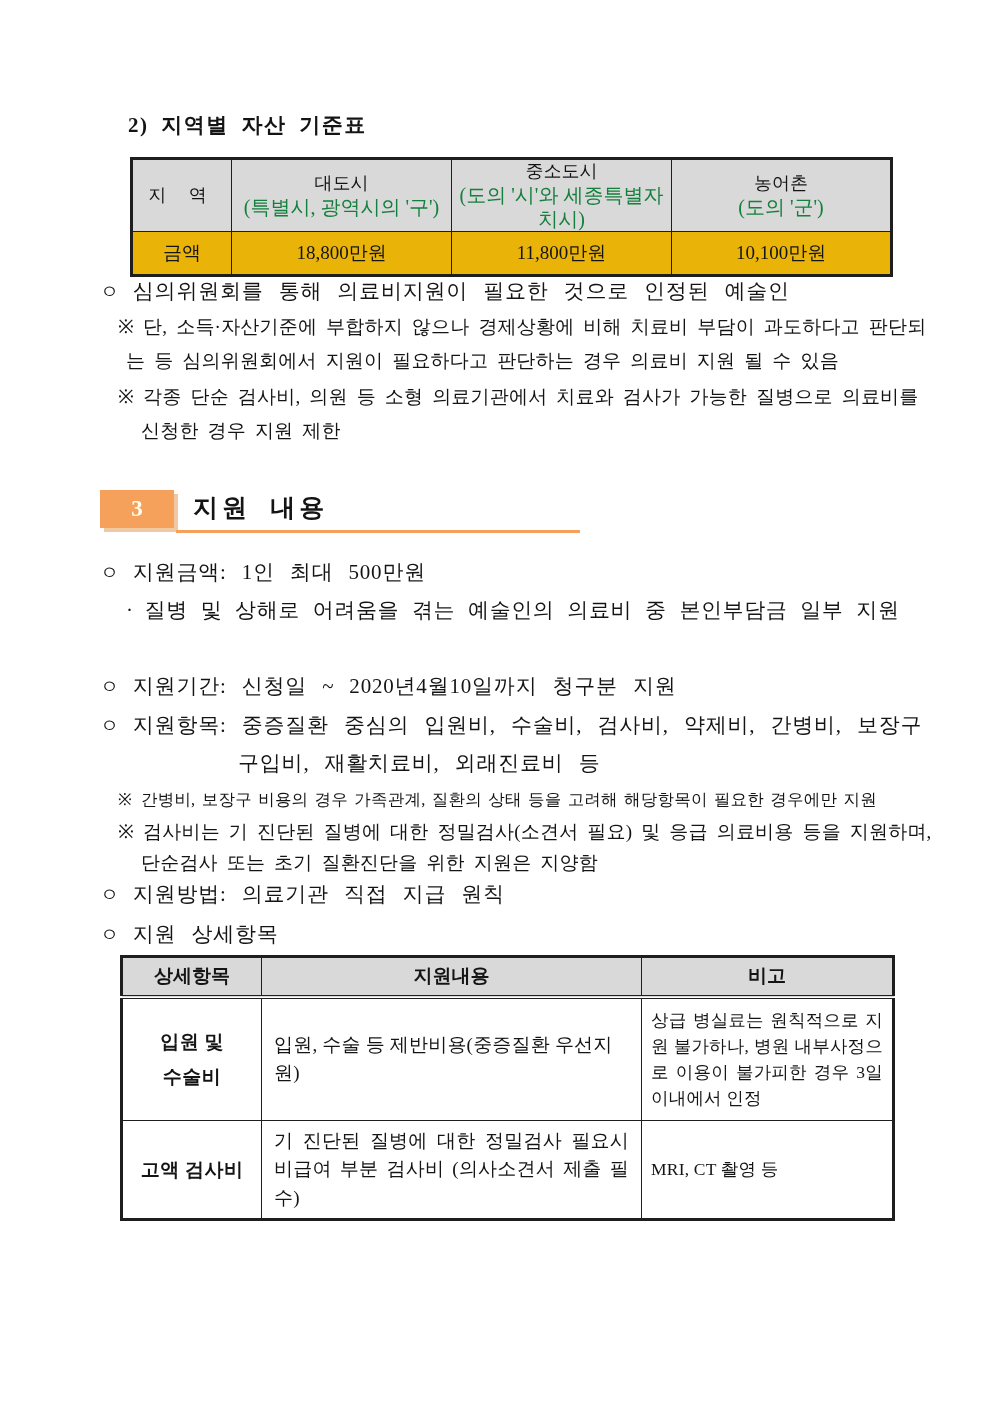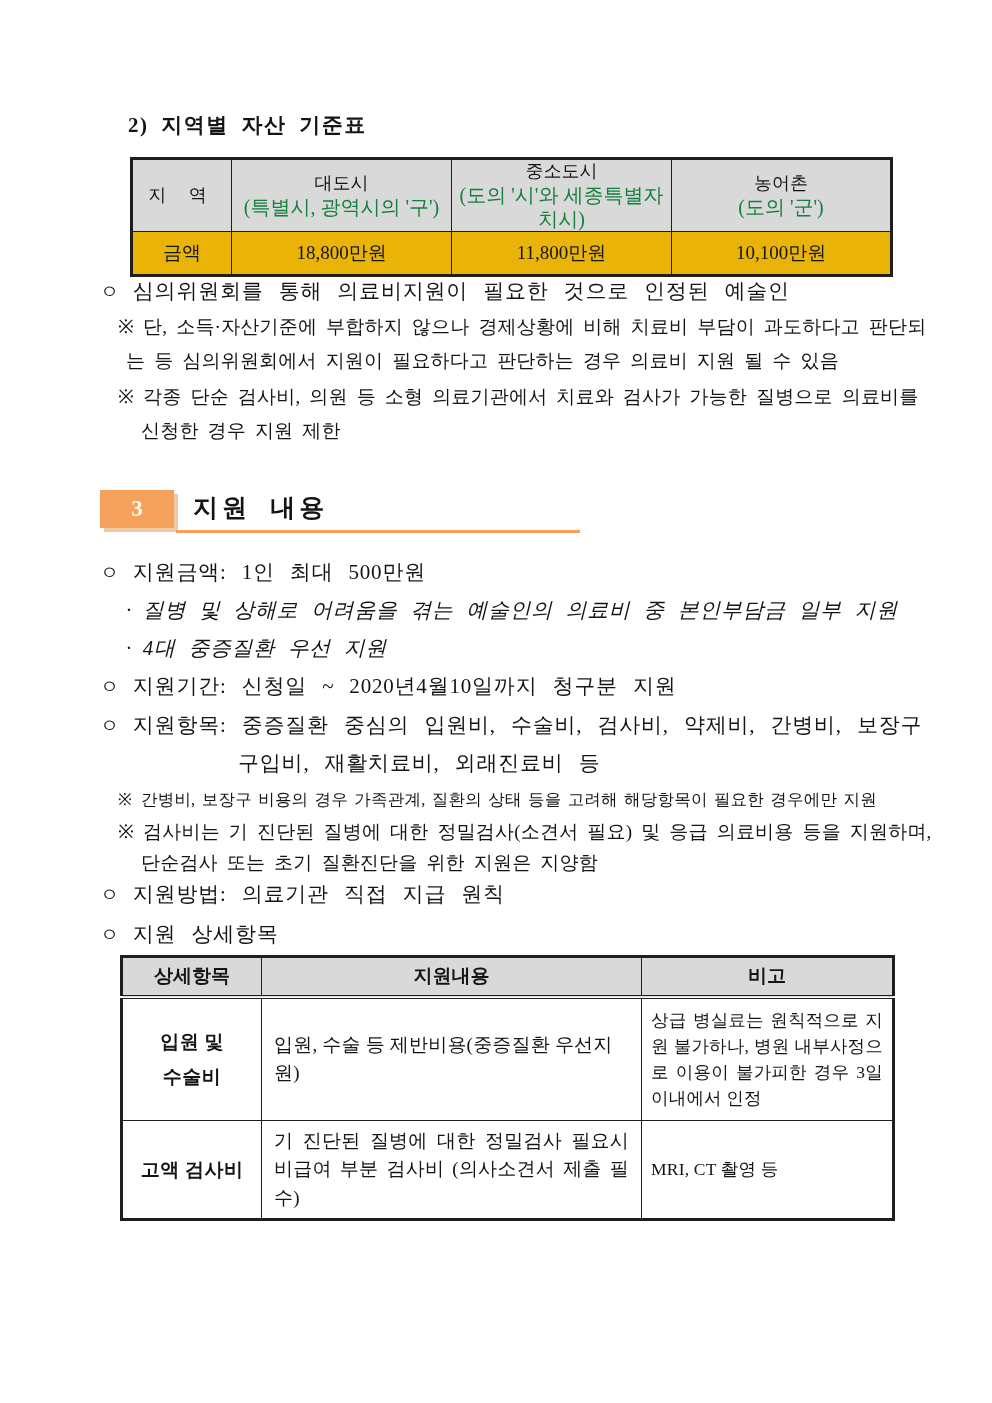--- a/index.html
+++ b/index.html
@@ -21,21 +21,21 @@
   table.asset th,table.asset td{border:1.5px solid #1e1e1e;vertical-align:middle;font-weight:normal;padding:0;}
   table.asset thead tr{height:57px;background:#d9d9d9;}
   table.asset tbody tr{height:44px;background:#eab308;font-size:19px;}
   .h-main{display:block;line-height:1.25;}
   .h-sub{display:block;font-size:20px;line-height:1.2;color:#15803d;}
   .sp-wide{letter-spacing:9px;}
 
   
   .ln{font-size:21px;letter-spacing:0.8px;word-spacing:9px;}
   .ln .bullet{display:inline-block;margin-right:13px;font-size:19px;}
-  .sub-ln{font-size:21px;letter-spacing:0.6px;word-spacing:7px;font-style:italic;}
+  .sub-ln{font-size:21px;letter-spacing:0.6px;word-spacing:7px;}
   .sub-ln .bullet{display:inline-block;margin-right:11px;}
   .nt{font-size:19px;letter-spacing:0.2px;word-spacing:4px;}
   .nt .bullet{display:inline-block;margin-right:9px;}
   .nt-sm{font-size:16.5px;word-spacing:2px;}
 
   .l1{left:100px;top:277px;}
   .n1{left:118px;top:313px;}
   .n1b{left:126px;top:348px;}
   .n2{left:118px;top:383px;}
   .n2b{left:141px;top:418px;}
@@ -139,23 +139,20 @@
   </div>
   <div class="abs sec-title">지원 내용</div>
   <div class="sec-underline"></div>
 
   <div class="abs ln l2">
     <span class="bullet">ㅇ</span><span>지원금액: 1인 최대 500만원</span>
   </div>
   <div class="abs sub-ln l2a">
     <span class="bullet">·</span><span>질병 및 상해로 어려움을 겪는 예술인의 의료비 중 본인부담금 일부 지원</span>
   </div>
-  <div class="abs sub-ln l2b">
-    <span class="bullet">·</span><span>4대 중증질환 우선 지원</span>
-  </div>
   <div class="abs ln l3">
     <span class="bullet">ㅇ</span><span>지원기간: 신청일 ~ 2020년4월10일까지 청구분 지원</span>
   </div>
   <div class="abs ln l4">
     <span class="bullet">ㅇ</span><span>지원항목: 중증질환 중심의 입원비, 수술비, 검사비, 약제비, 간병비, 보장구</span>
   </div>
   <div class="abs ln l4b">구입비, 재활치료비, 외래진료비 등</div>
   <div class="abs nt nt-sm n3">
     <span class="bullet">※</span><span>간병비, 보장구 비용의 경우 가족관계, 질환의 상태 등을 고려해 해당항목이 필요한 경우에만 지원</span>
   </div>

